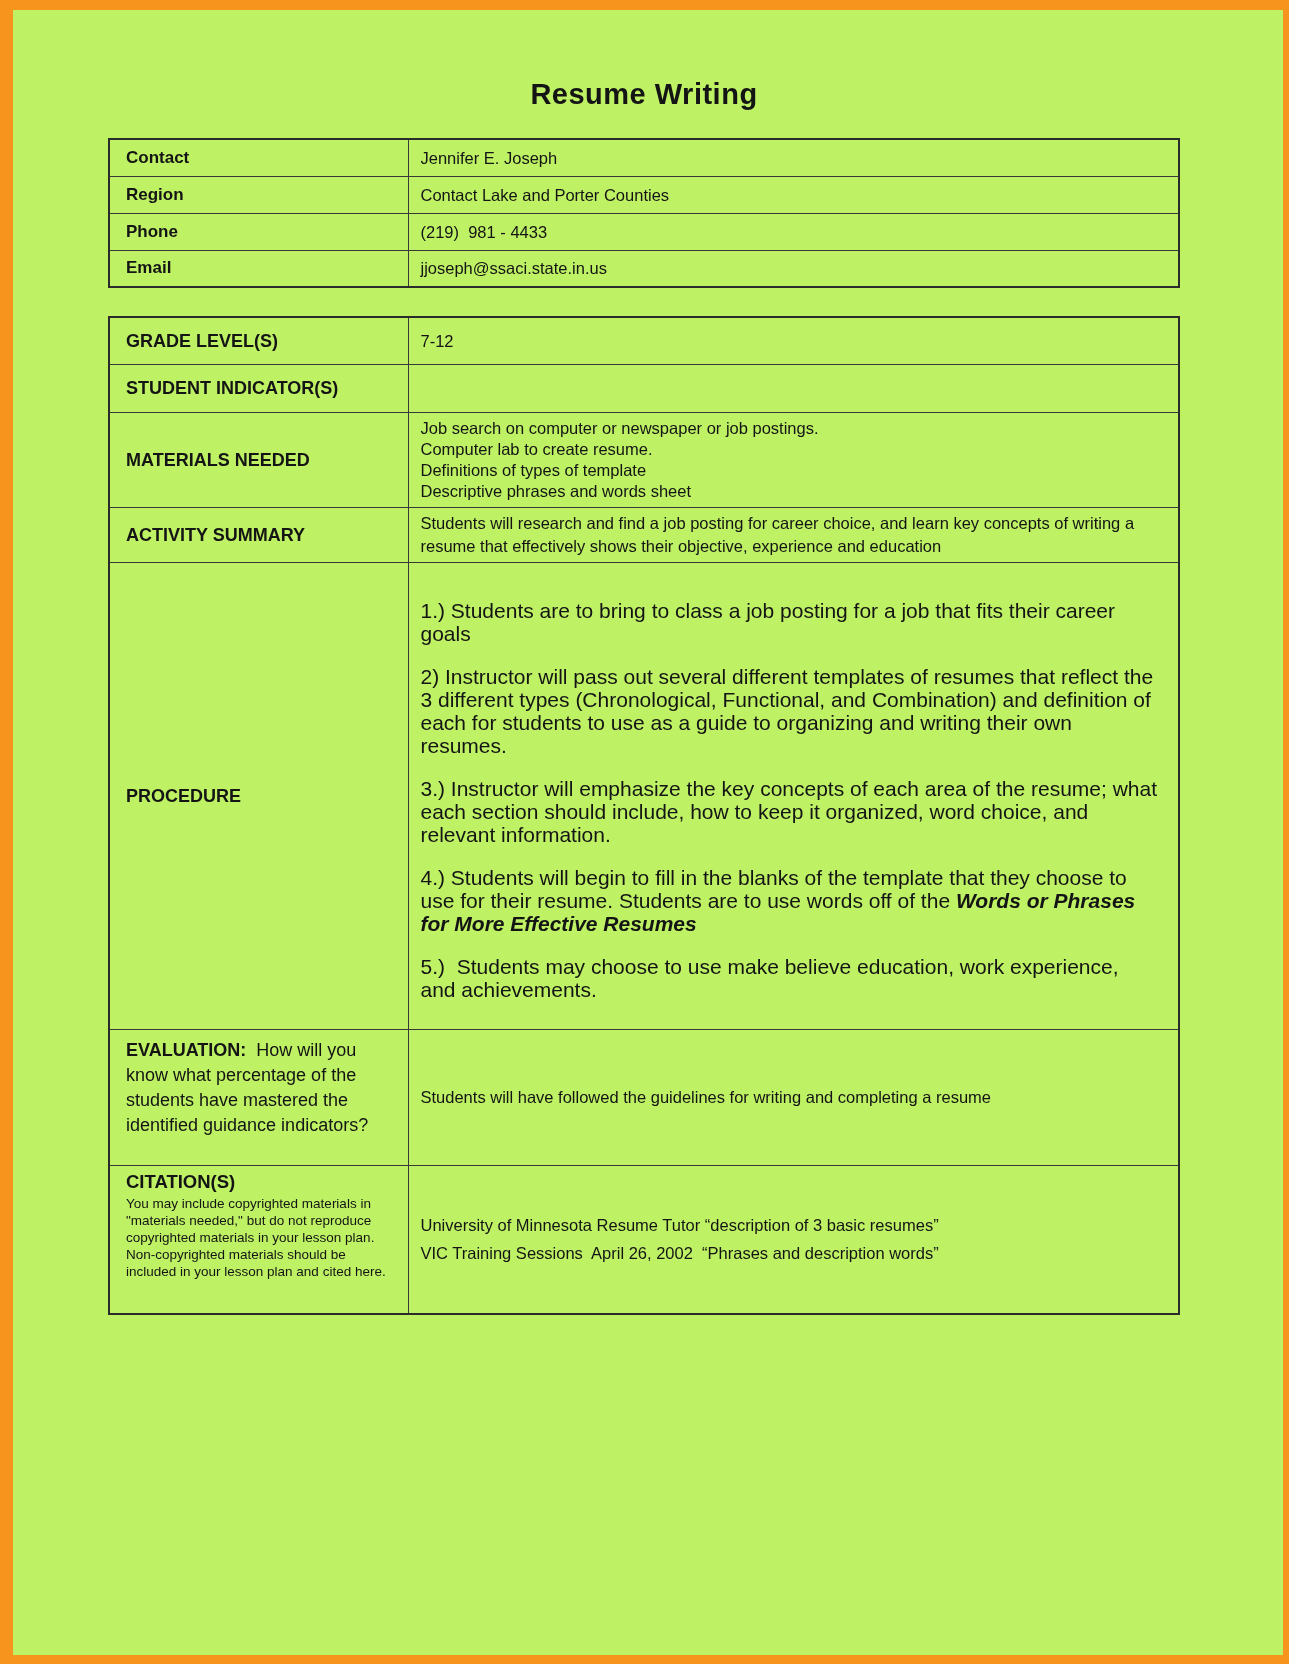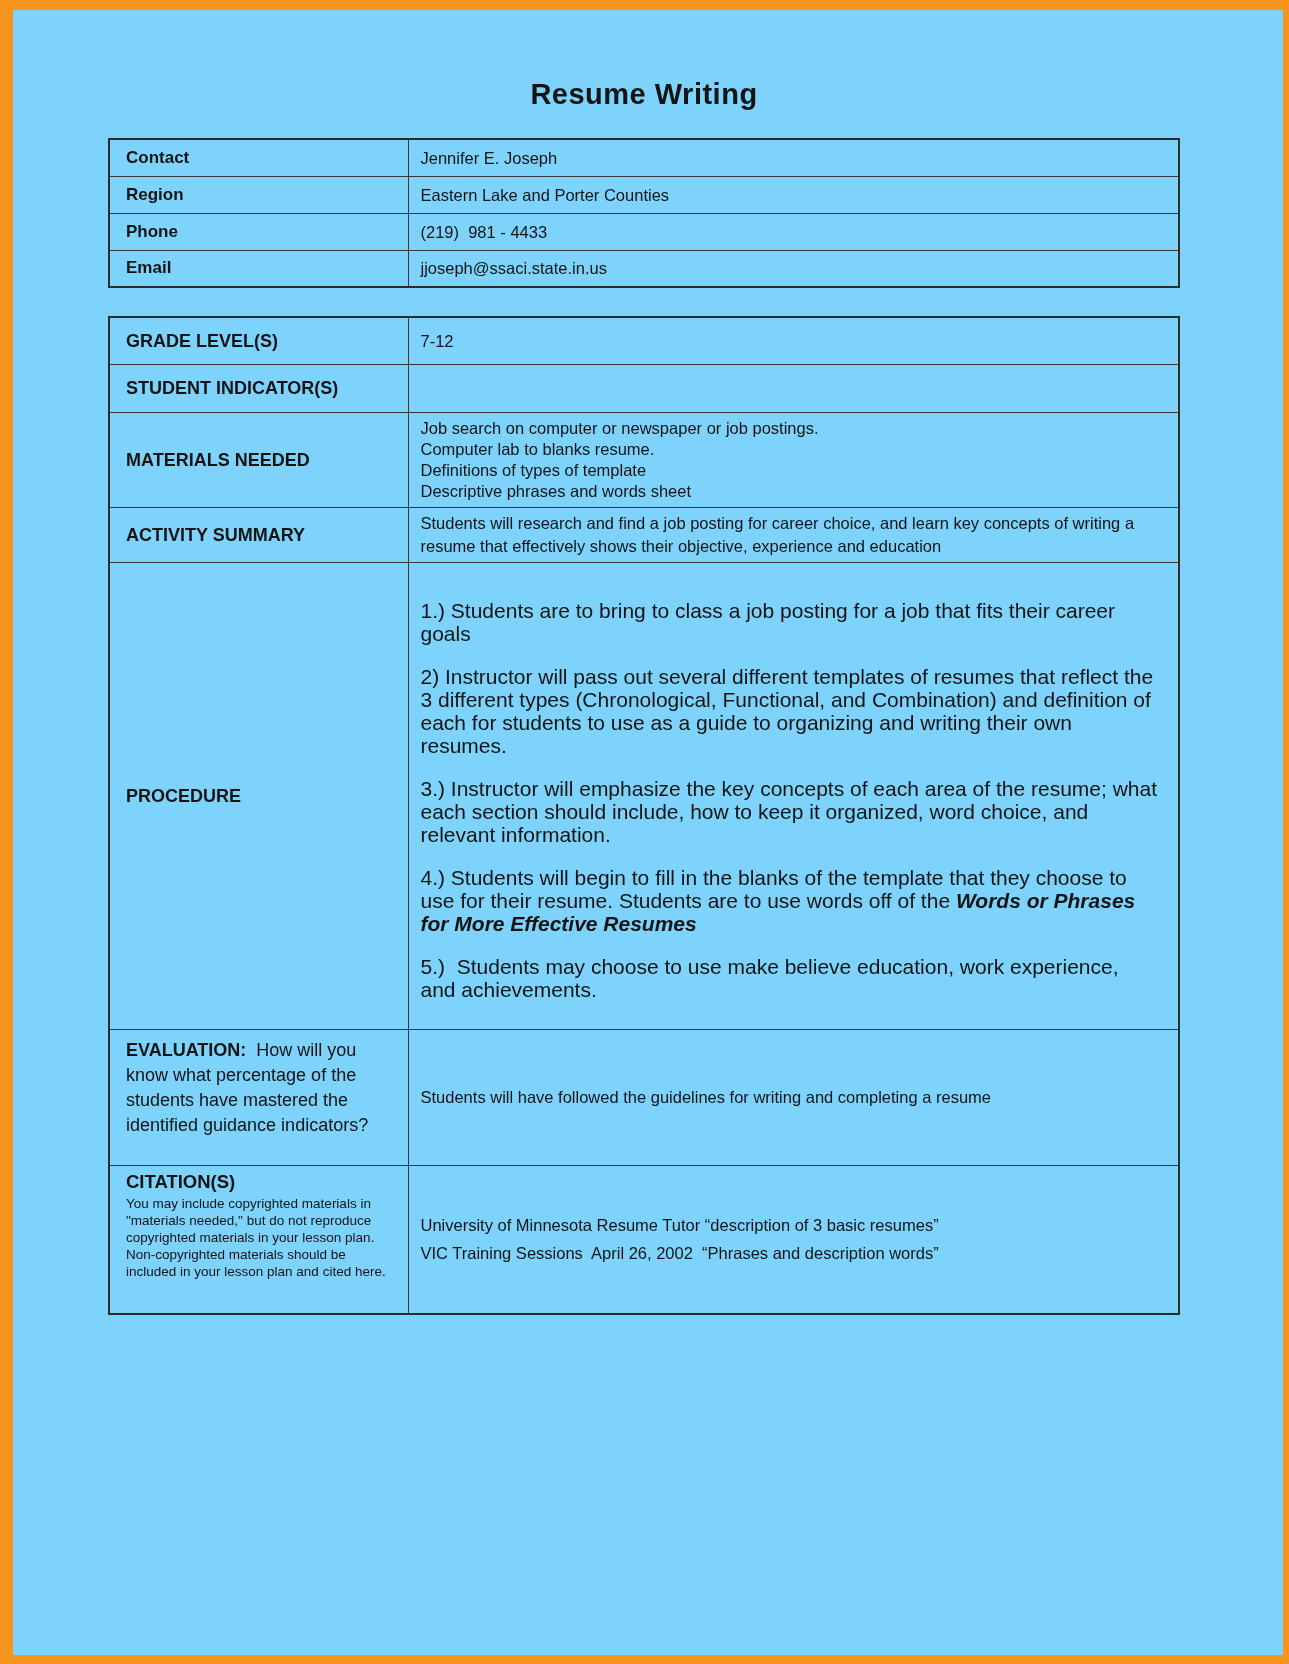--- a/index.html
+++ b/index.html
@@ -2,21 +2,21 @@
 <html><head>
 <meta charset="utf-8">
 <style>
   * { box-sizing: border-box; }
   html, body { margin: 0; padding: 0; background: #ffffff; }
   body { font-family: "Liberation Sans", sans-serif; color: #141414; }
 
   .page {
     width: 1289px;
     height: 1664px;
-    background: #7dd3fc;
+    background: #bef264;
     border-style: solid;
     border-color: #F7941D;
     border-width: 10px 6px 9px 13px;
     position: relative;
   }
 
   .content {
     width: 1072px;
     margin-left: 95px;
   }
@@ -131,21 +131,21 @@
           <col class="c-label">
           <col>
         </colgroup>
       <tbody>
           <tr>
         <td class="lbl">Contact</td>
         <td class="val t">Jennifer E. Joseph</td>
       </tr>
       <tr>
         <td class="lbl">Region</td>
-        <td class="val t">Eastern Lake and Porter Counties</td>
+        <td class="val t">Contact Lake and Porter Counties</td>
       </tr>
       <tr>
         <td class="lbl">Phone</td>
         <td class="val t">(219)  981 - 4433</td>
       </tr>
       <tr>
         <td class="lbl">Email</td>
         <td class="val t">jjoseph@ssaci.state.in.us</td>
       </tr>
     </tbody>
@@ -166,21 +166,21 @@
       <tr class="r-student">
         <td class="lbl">STUDENT INDICATOR(S)</td>
         <td class="val t"></td>
       </tr>
 
 
       <tr class="r-materials">
         <td class="lbl">MATERIALS NEEDED</td>
         <td class="val">
               <div class="line t">Job search on computer or newspaper or job postings.</div>
-              <div class="line t">Computer lab to blanks resume.</div>
+              <div class="line t">Computer lab to create resume.</div>
               <div class="line t">Definitions of types of template</div>
               <div class="line t">Descriptive phrases and words sheet</div>
             </td>
       </tr>
 
       <tr class="r-activity">
         <td class="lbl">ACTIVITY SUMMARY</td>
         <td class="val t">Students will research and find a job posting for career choice, and learn key concepts of writing a resume that effectively shows their objective, experience and education</td>
       </tr>
 

